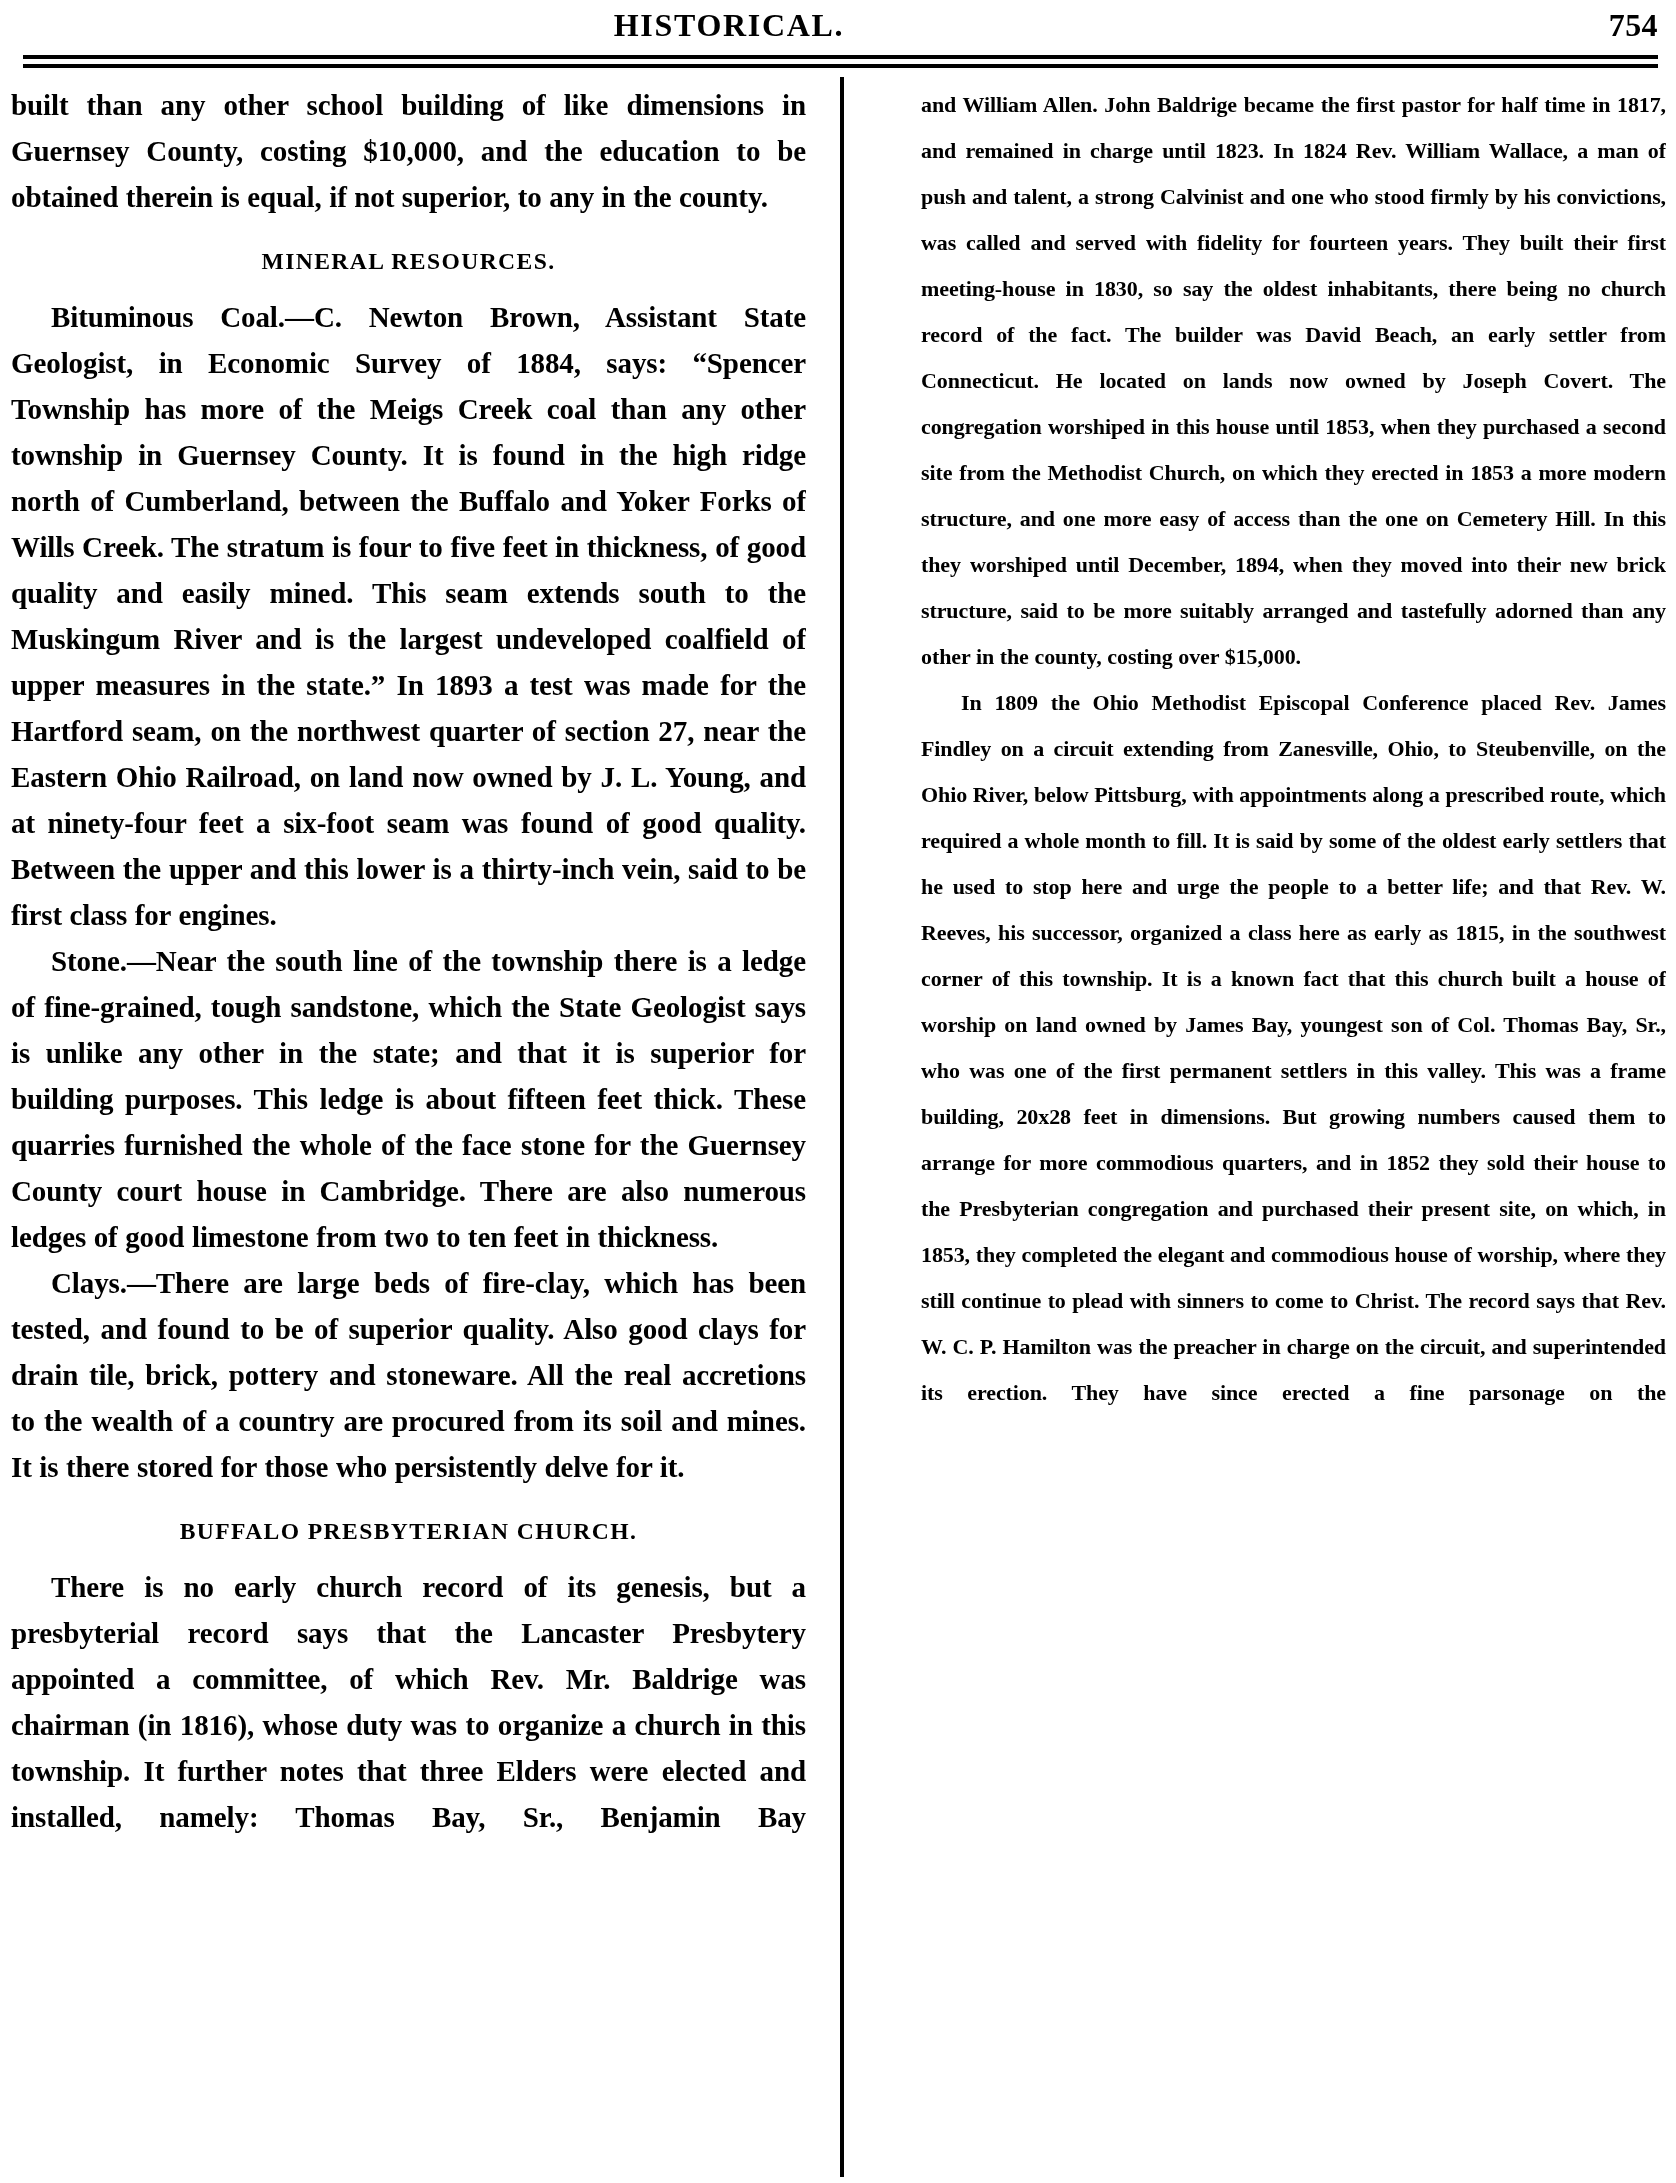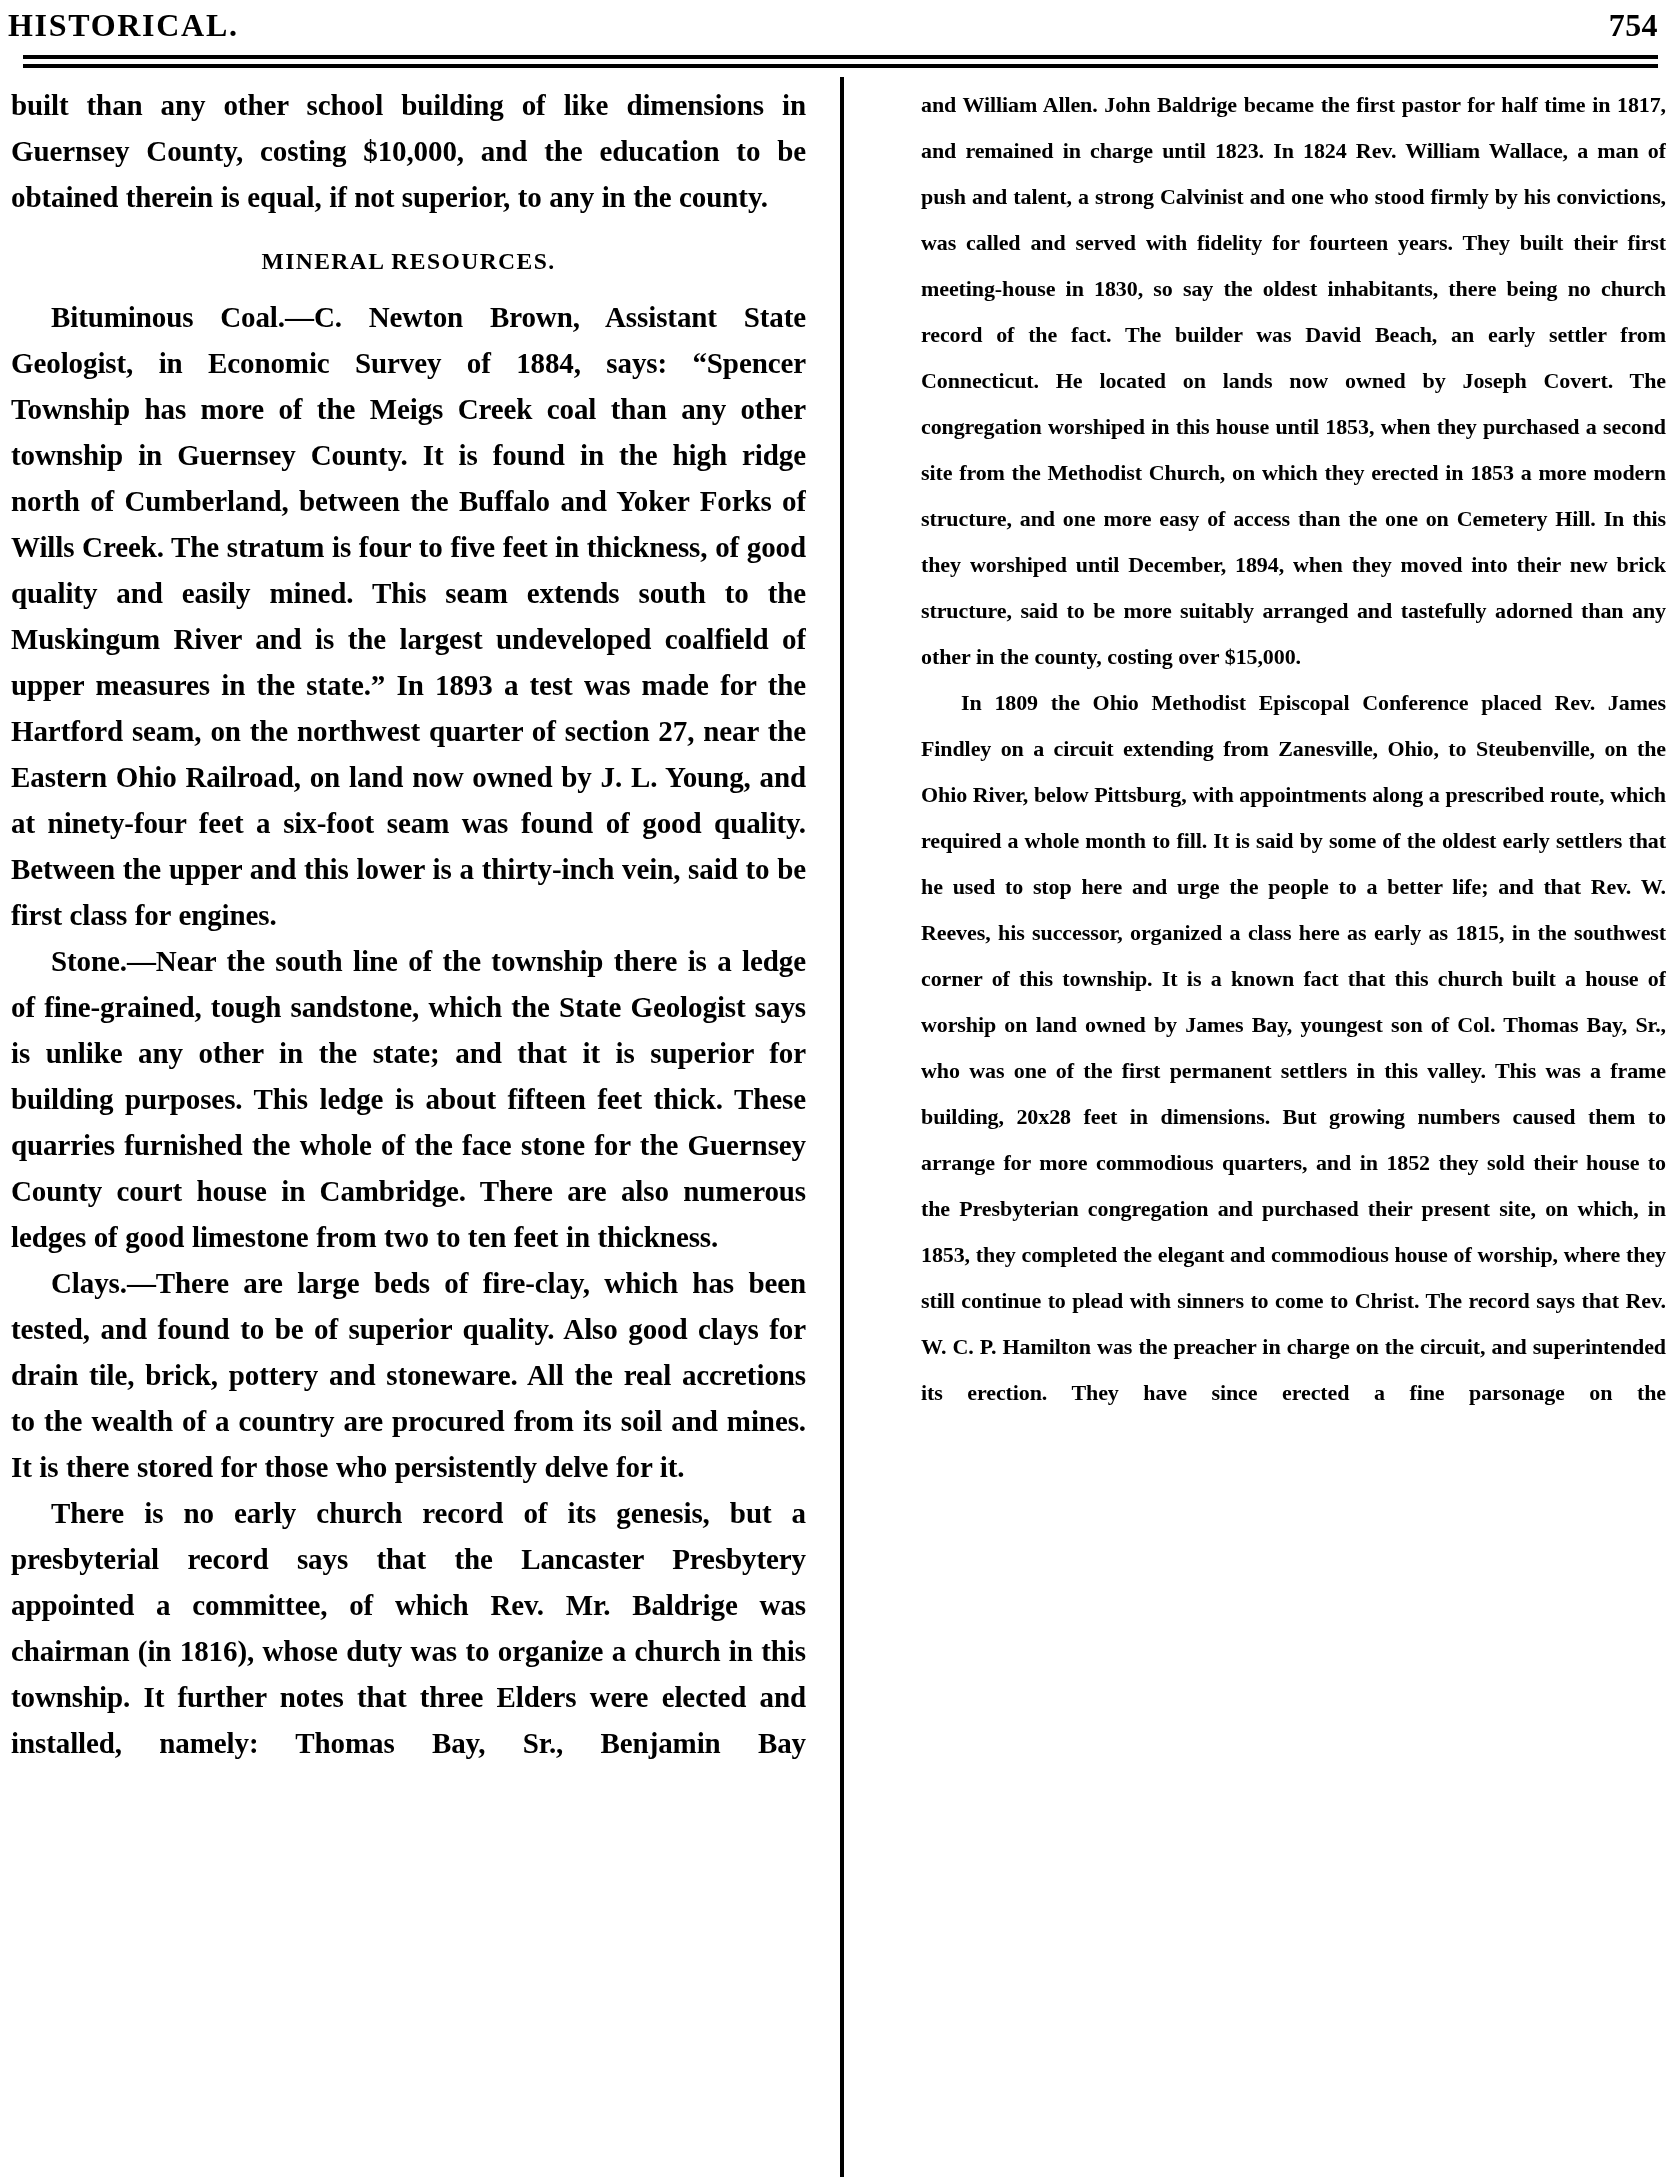--- a/index.html
+++ b/index.html
@@ -25,26 +25,26 @@
     left: 0;
     top: 5.2px;
     width: 1677px;
     height: 49px;
   }
   #head-title {
     position: absolute;
     left: 0;
     top: 0;
     width: 1458px;
+    text-align: center;
     font-size: 32px;
     font-weight: bold;
     letter-spacing: 1.7px;
     line-height: 40px;
     font-family: "Liberation Serif", "DejaVu Serif", serif;
-    padding-left: 8px;
   }
   #page-number {
     position: absolute;
     right: 19px;
     top: 0;
     font-size: 32px;
     font-weight: bold;
     line-height: 40px;
     letter-spacing: 0.4px;
   }
@@ -172,20 +172,21 @@
       <p class="para">built than any other school building of like dimensions in Guernsey County, costing $10,000, and the education to be obtained therein is equal, if not superior, to any in the county.</p>
 
       <div class="headline">MINERAL RESOURCES.</div>
 
       <p class="para indent"><span class="runin">Bituminous Coal.</span><span>—C. Newton Brown, Assistant State Geologist, in Economic Survey of 1884, says: “Spencer Township has more of the Meigs Creek coal than any other township in Guernsey County. It is found in the high ridge north of Cumberland, between the Buffalo and Yoker Forks of Wills Creek. The stratum is four to five feet in thickness, of good quality and easily mined. This seam extends south to the Muskingum River and is the largest undeveloped coalfield of upper measures in the state.” In 1893 a test was made for the Hartford seam, on the northwest quarter of section 27, near the Eastern Ohio Railroad, on land now owned by J. L. Young, and at ninety-four feet a six-foot seam was found of good quality. Between the upper and this lower is a thirty-inch vein, said to be first class for engines.</span></p>
 
       <p class="para indent"><span class="runin">Stone.</span><span>—Near the south line of the township there is a ledge of fine-grained, tough sandstone, which the State Geologist says is unlike any other in the state; and that it is superior for building purposes. This ledge is about fifteen feet thick. These quarries furnished the whole of the face stone for the Guernsey County court house in Cambridge. There are also numerous ledges of good limestone from two to ten feet in thickness.</span></p>
 
       <p class="para indent"><span class="runin">Clays.</span><span>—There are large beds of fire-clay, which has been tested, and found to be of superior quality. Also good clays for drain tile, brick, pottery and stoneware. All the real accretions to the wealth of a country are procured from its soil and mines. It is there stored for those who persistently delve for it.</span></p>
 
+      <div class="headline">BUFFALO PRESBYTERIAN CHURCH.</div>
 
       <p class="para indent continued">There is no early church record of its genesis, but a presbyterial record says that the Lancaster Presbytery appointed a committee, of which Rev. Mr. Baldrige was chairman (in 1816), whose duty was to organize a church in this township. It further notes that three Elders were elected and installed, namely: Thomas Bay, Sr., Benjamin Bay</p>
 
     </div>
 
     <div class="column" id="col-right">
 
       <p class="para">and William Allen. John Baldrige became the first pastor for half time in 1817, and remained in charge until 1823. In 1824 Rev. William Wallace, a man of push and talent, a strong Calvinist and one who stood firmly by his convictions, was called and served with fidelity for fourteen years. They built their first meeting-house in 1830, so say the oldest inhabitants, there being no church record of the fact. The builder was David Beach, an early settler from Connecticut. He located on lands now owned by Joseph Covert. The congregation worshiped in this house until 1853, when they purchased a second site from the Methodist Church, on which they erected in 1853 a more modern structure, and one more easy of access than the one on Cemetery Hill. In this they worshiped until December, 1894, when they moved into their new brick structure, said to be more suitably arranged and tastefully adorned than any other in the county, costing over $15,000.</p>
 
 

